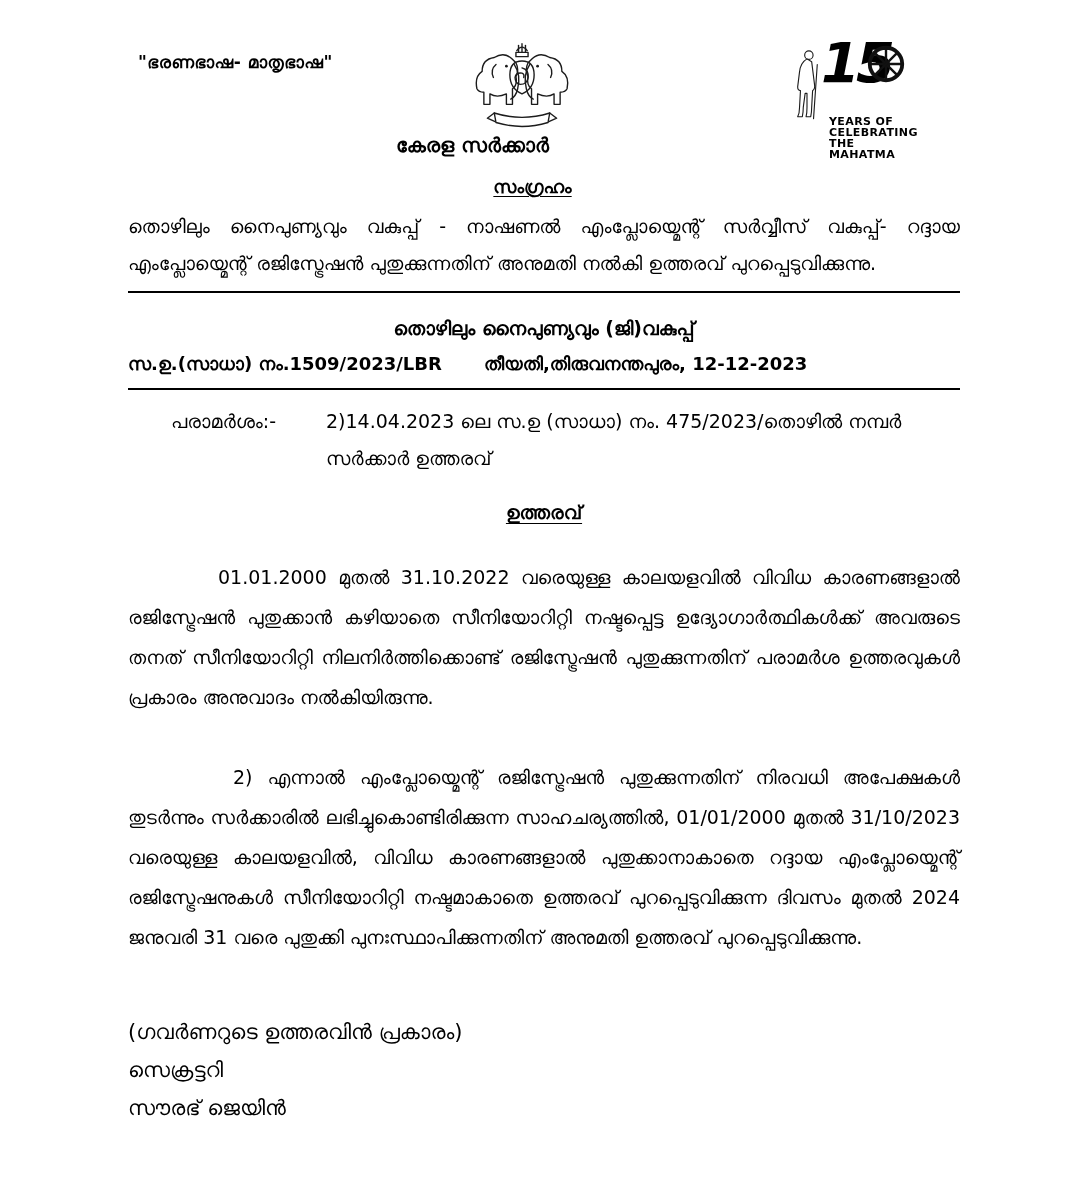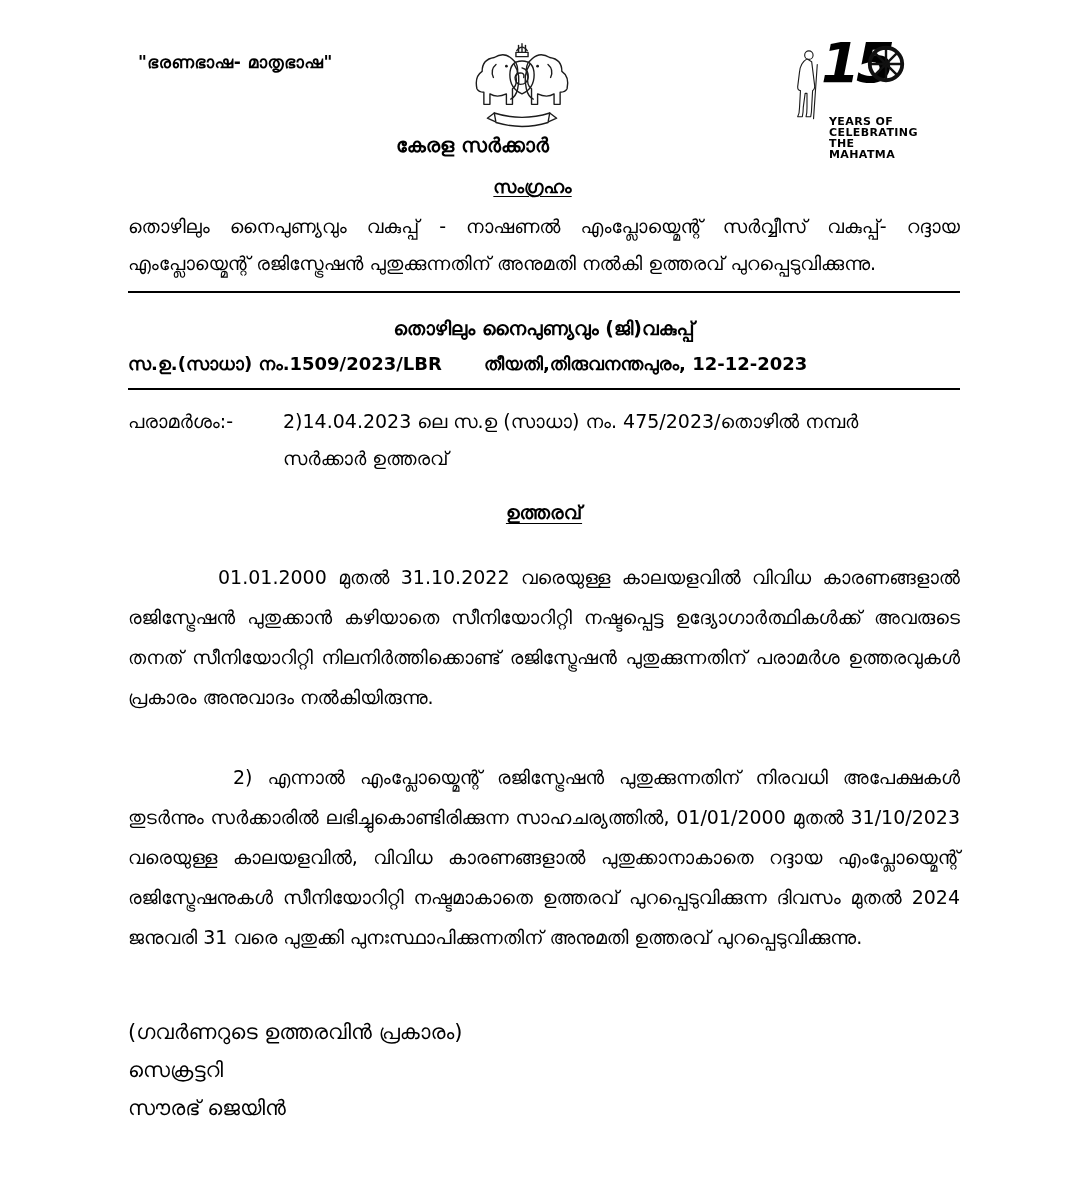--- a/index.html
+++ b/index.html
@@ -54,21 +54,21 @@
   .rule { border:none; border-top:2px solid #000; margin-top:9px; }
   .dept-line {
     text-align:center; font-size:19px; font-weight:bold;
     margin-top:24px;
   }
   .go-line {
     display:flex; gap:42px; margin-top:13px;
     font-size:18px; font-weight:bold;
   }
   .rule2 { border:none; border-top:2px solid #000; margin-top:13px; }
-  .refs { display:flex; margin-top:13px; font-size:19px; line-height:37px; }
+  .refs { display:flex; margin-top:13px; font-size:19px; line-height:37px;margin-left:43px; }
   .refs .label { width:155px; flex:0 0 155px; }
   .refs .items { width:600px; }
   .order-heading {
     text-align:center; font-size:19px; font-weight:bold;
     text-decoration:underline; text-underline-offset:4px;
     margin-top:24px;
   }
   .para1 {
     margin-top:33px; font-size:19px; line-height:40px;
     text-align:justify; text-indent:90px;

